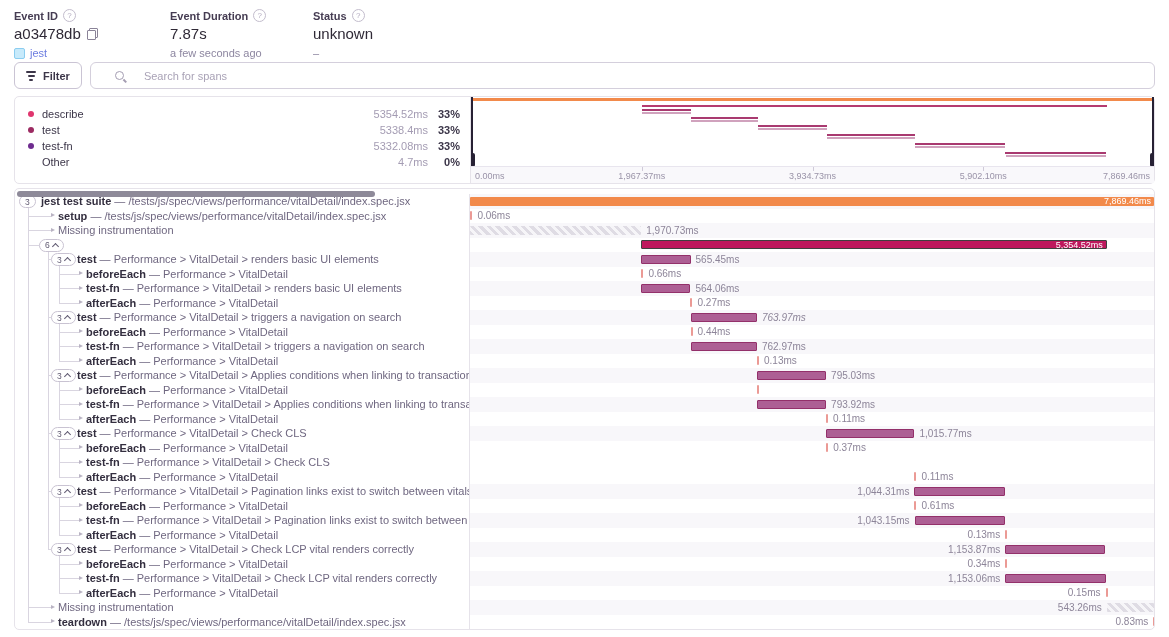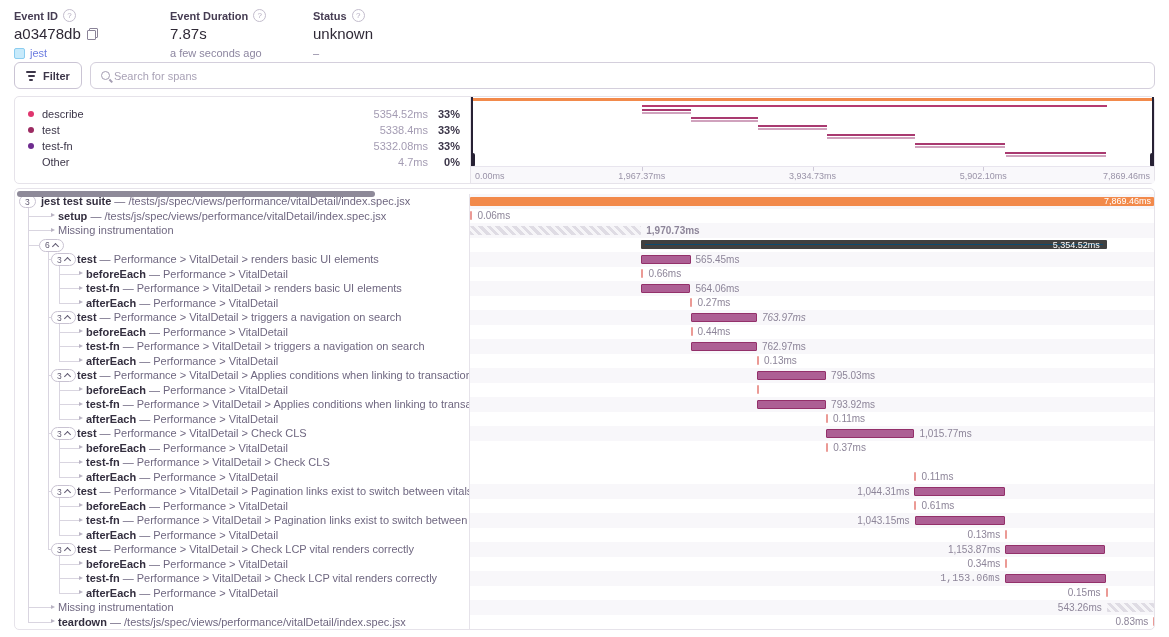--- a/index.html
+++ b/index.html
@@ -21,21 +21,21 @@
   .platform-icon{width:11px;height:11px;border-radius:2px;background:#c7eafb;border:1px solid #8bcdf0;box-sizing:border-box}
   .jest-label{color:#6c7ce0}
 
   
   #toolbar{position:absolute;top:62px;left:14px;right:14px;height:27px;display:flex;gap:8px}
   #filter-btn{display:flex;align-items:center;gap:7px;padding:0 11px;border:1px solid #cac4d4;border-radius:6px;
               background:#fff;font-size:11px;font-weight:700;color:#3c3649;cursor:pointer}
   .filter-icon{display:flex;flex-direction:column;gap:2px;align-items:center}
   .filter-icon i{display:block;height:2px;background:#3c3649;border-radius:1px}
   .filter-icon i:nth-child(1){width:10px}.filter-icon i:nth-child(2){width:7px}.filter-icon i:nth-child(3){width:4px}
-  #search-box{flex:1;display:flex;align-items:center;gap:2px;border:1px solid #d4cfdc;border-radius:6px;padding:0 10px;background:#fff}
+  #search-box{flex:1;display:flex;align-items:center;gap:18px;border:1px solid #d4cfdc;border-radius:6px;padding:0 24px;background:#fff}
   #search-input{border:none;outline:none;flex:1;font-size:11px;color:#574f66;font-family:inherit;background:transparent}
   #search-input::placeholder{color:#a9a2b6}
   .search-icon{width:7px;height:7px;border:1.5px solid #a49db2;border-radius:50%;position:relative;flex:none}
   .search-icon::after{content:"";position:absolute;width:4px;height:1.5px;background:#a49db2;transform:rotate(45deg);right:-4px;bottom:-2px}
 
   
   #summary-panel{position:absolute;top:96px;left:14px;right:14px;height:88px;border:1px solid #e6e3ea;border-radius:5px;background:#fff;box-sizing:border-box}
   #legend{position:absolute;left:0;top:0;bottom:0;width:456px;border-right:1px solid #e6e3ea;box-sizing:border-box;padding:9px 10px 0 13px}
   .legend-row{display:flex;align-items:center;height:15px;margin-bottom:1px;font-size:11px}
   .legend-dot{width:6px;height:6px;border-radius:50%;margin-right:8px;flex:none}
@@ -68,21 +68,21 @@
   .arrow{position:absolute;top:4.5px;width:0;height:0;border-left:4px solid #b9b3c3;border-top:2.5px solid transparent;border-bottom:2.5px solid transparent}
   .spine{position:absolute;width:1px;background:#d9d5e0}
   #tree-overlay{position:absolute;top:5px;left:0;width:455px;height:435px;pointer-events:none;z-index:1}
   .pill{position:absolute;top:1px;height:11px;display:inline-flex;align-items:center;gap:3px;padding:0 5px;
         border:1px solid #c9c3d2;border-radius:7px;background:#fff;font-size:8.5px;color:#5f5970;z-index:2;cursor:pointer}
   .pill .chev{width:4px;height:4px;border-left:1px solid #5f5970;border-top:1px solid #5f5970;transform:rotate(45deg);margin-top:2px}
   .tree-text{position:absolute;top:0;line-height:14.5px;font-size:11px;white-space:nowrap;color:#6f6780}
   .tree-text b{color:#332e3f;font-weight:700}
   .bar{position:absolute;top:2.5px;height:9px;box-sizing:border-box;border-radius:1px}
   .bar-total{background:#f28a4b}
-  .bar-group{background:#0c4a6e;border:4px solid #404040}
+  .bar-group{background:#be185d;border:1px solid #404040}
   .bar-span{background:#ad5f94;border:1px solid #93306a}
   .bar-tick{width:2px;background:#eb9a95}
   .bar-hatch{background:repeating-linear-gradient(45deg,#dfdce4 0 3px,#f6f5f8 3px 6px)}
   .in-label{position:absolute;right:3px;top:50%;transform:translateY(-50%);font-size:9px;color:#fff;white-space:nowrap}
   .dur-label{position:absolute;top:2.5px;line-height:9.5px;font-size:10px;color:#8d8599;white-space:nowrap}
 </style>
 </head>
 <body>
 
 <div id="header">
@@ -230,21 +230,21 @@
         </div>
       </div>
       <div class="trow">
         <div class="tleft">
           <div class="conn" style="left: 13px; width: 23px;"></div>
           <div class="arrow" style="left: 36px;"></div>
           <div class="tree-text" style="left: 43px;">Missing instrumentation</div>
         </div>
         <div class="tright">
           <div class="bar bar-hatch" style="left: 0%; width: 25.04%;"></div>
-          <div class="dur-label" style="left: calc(25.04% + 5px); font-weight: bold;">1,970.73ms</div>
+          <div class="dur-label" style="left: calc(25.04% + 5px);">1,970.73ms</div>
         </div>
       </div>
       <div class="trow">
         <div class="tleft">
           <div class="conn" style="left: 13px; width: 11px;"></div>
           <div class="pill" style="left: 24px;">
             <span>6</span>
             <span class="chev"></span>
           </div>
           <div class="tree-text" style="left: 50px; margin-top: 12px;"><b>describe</b> — Performance &gt; VitalDetail</div>
@@ -512,21 +512,21 @@
         </div>
       </div>
       <div class="trow">
         <div class="tleft">
           <div class="conn" style="left: 44px; width: 20px;"></div>
           <div class="arrow" style="left: 64px;"></div>
           <div class="tree-text" style="left: 71px;"><b>test-fn</b> — Performance &gt; VitalDetail &gt; Check LCP vital renders correctly</div>
         </div>
         <div class="tright">
           <div class="bar bar-span" style="left: 78.26%; width: 14.65%;"></div>
-          <div class="dur-label" style="right: calc(21.74% + 5px); font-family: Liberation Mono, monospace;">1,153.06ms</div>
+          <div class="dur-label" style="right: calc(21.74% + 5px);">1,153.06ms</div>
         </div>
       </div>
       <div class="trow">
         <div class="tleft">
           <div class="conn" style="left: 44px; width: 20px;"></div>
           <div class="arrow" style="left: 64px;"></div>
           <div class="tree-text" style="left: 71px;"><b>afterEach</b> — Performance &gt; VitalDetail</div>
         </div>
         <div class="tright">
           <div class="bar bar-tick" style="left: 92.91%;"></div>

